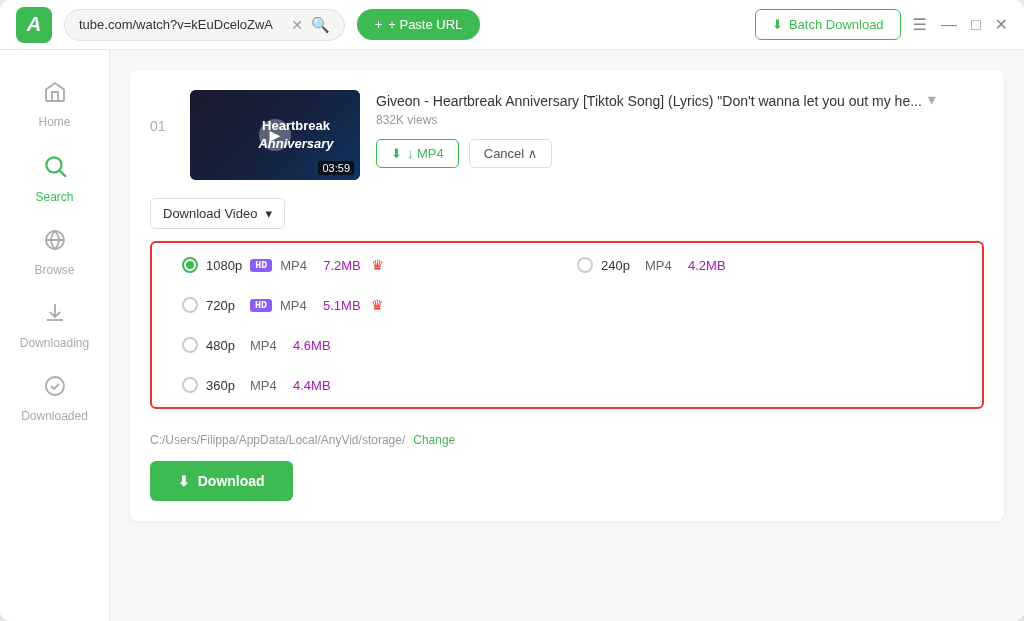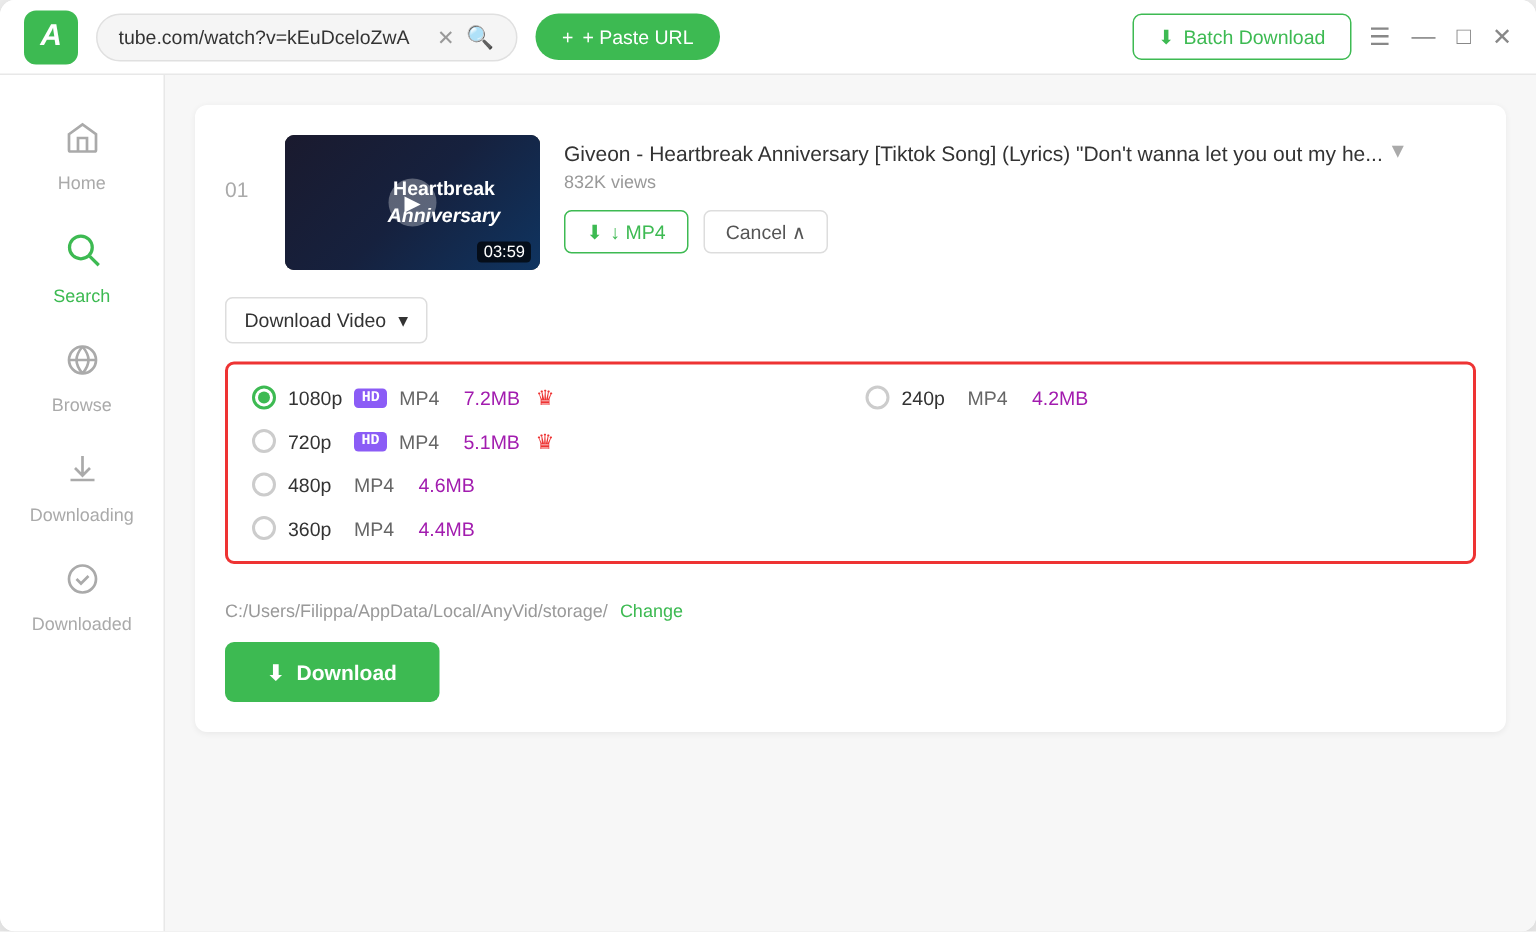--- a/index.html
+++ b/index.html
@@ -264,24 +264,24 @@
       display: flex;
       align-items: center;
       gap: 8px;
       cursor: pointer;
       background: #fff;
     }
     
     .quality-grid {
       border: 2px solid #e33;
       border-radius: 6px;
-      padding: 14px 16px;
+      padding: 14px 30px;
       display: grid;
       grid-template-columns: 1fr 1fr;
-      gap: 13px 20px;
+      gap: 24px 20px;
       margin-bottom: 14px;
     }
     .quality-row {
       display: flex;
       align-items: center;
       gap: 8px;
     }
     .radio-circle {
       width: 16px;
       height: 16px;

